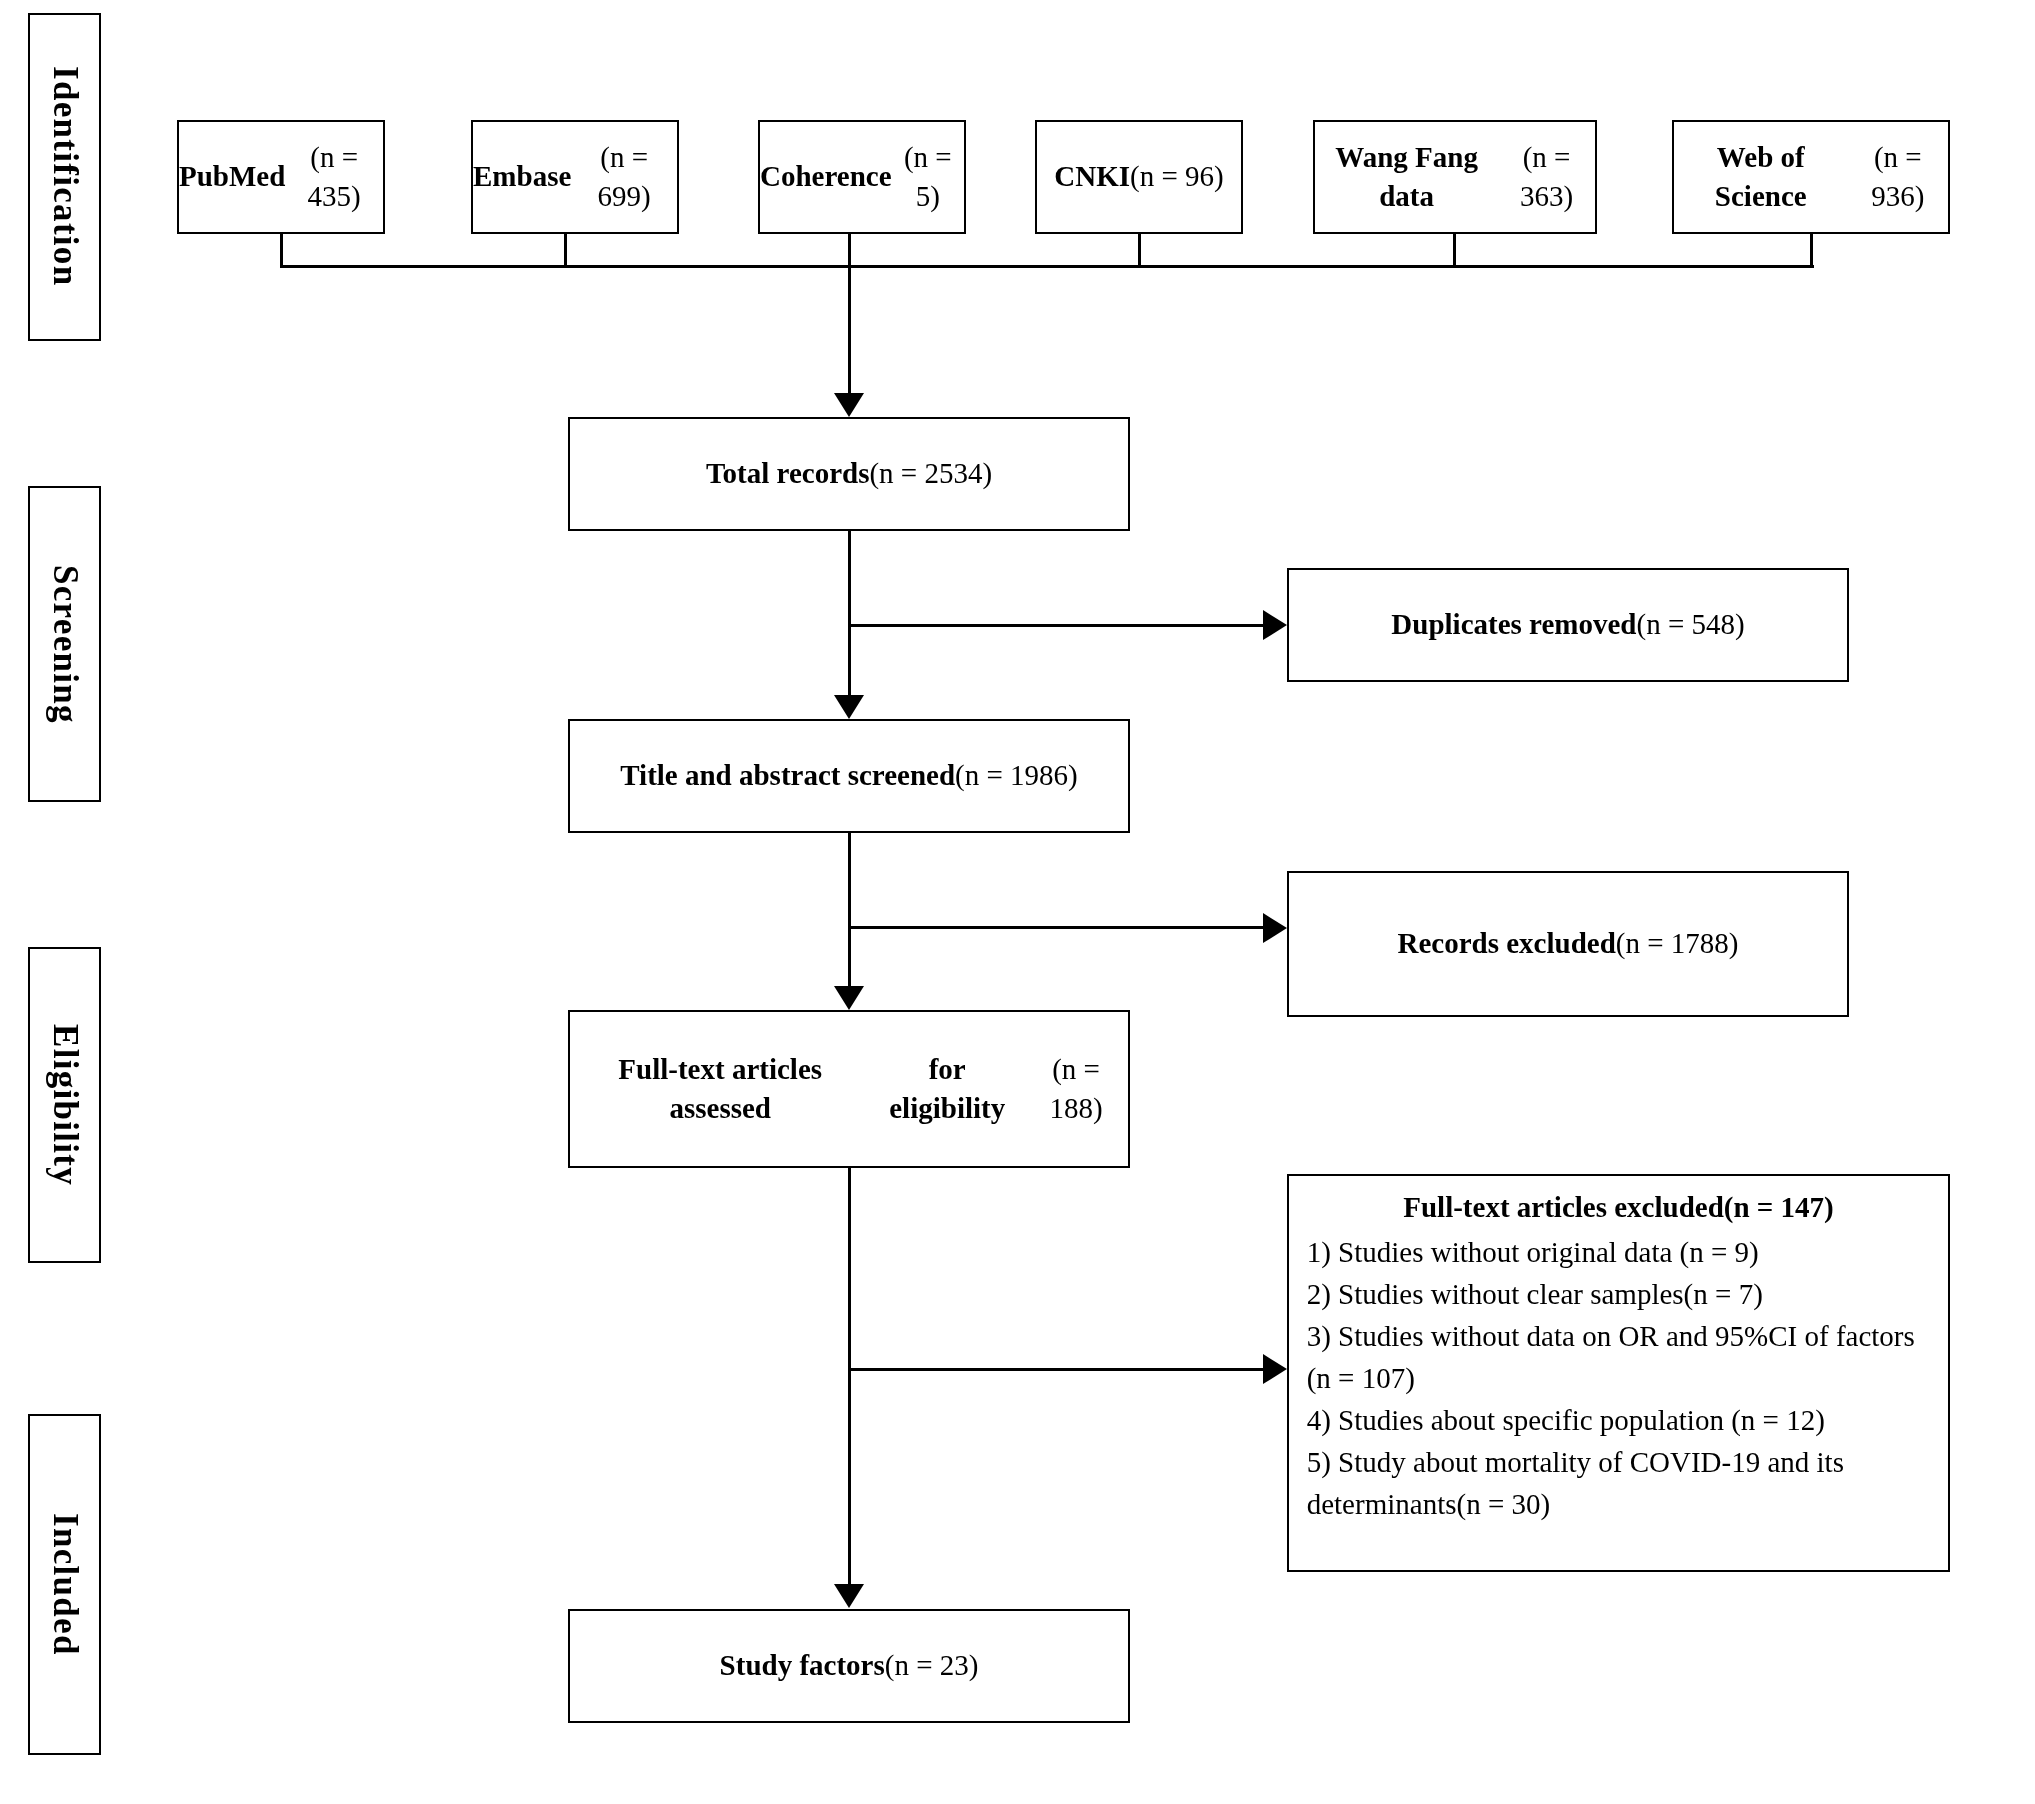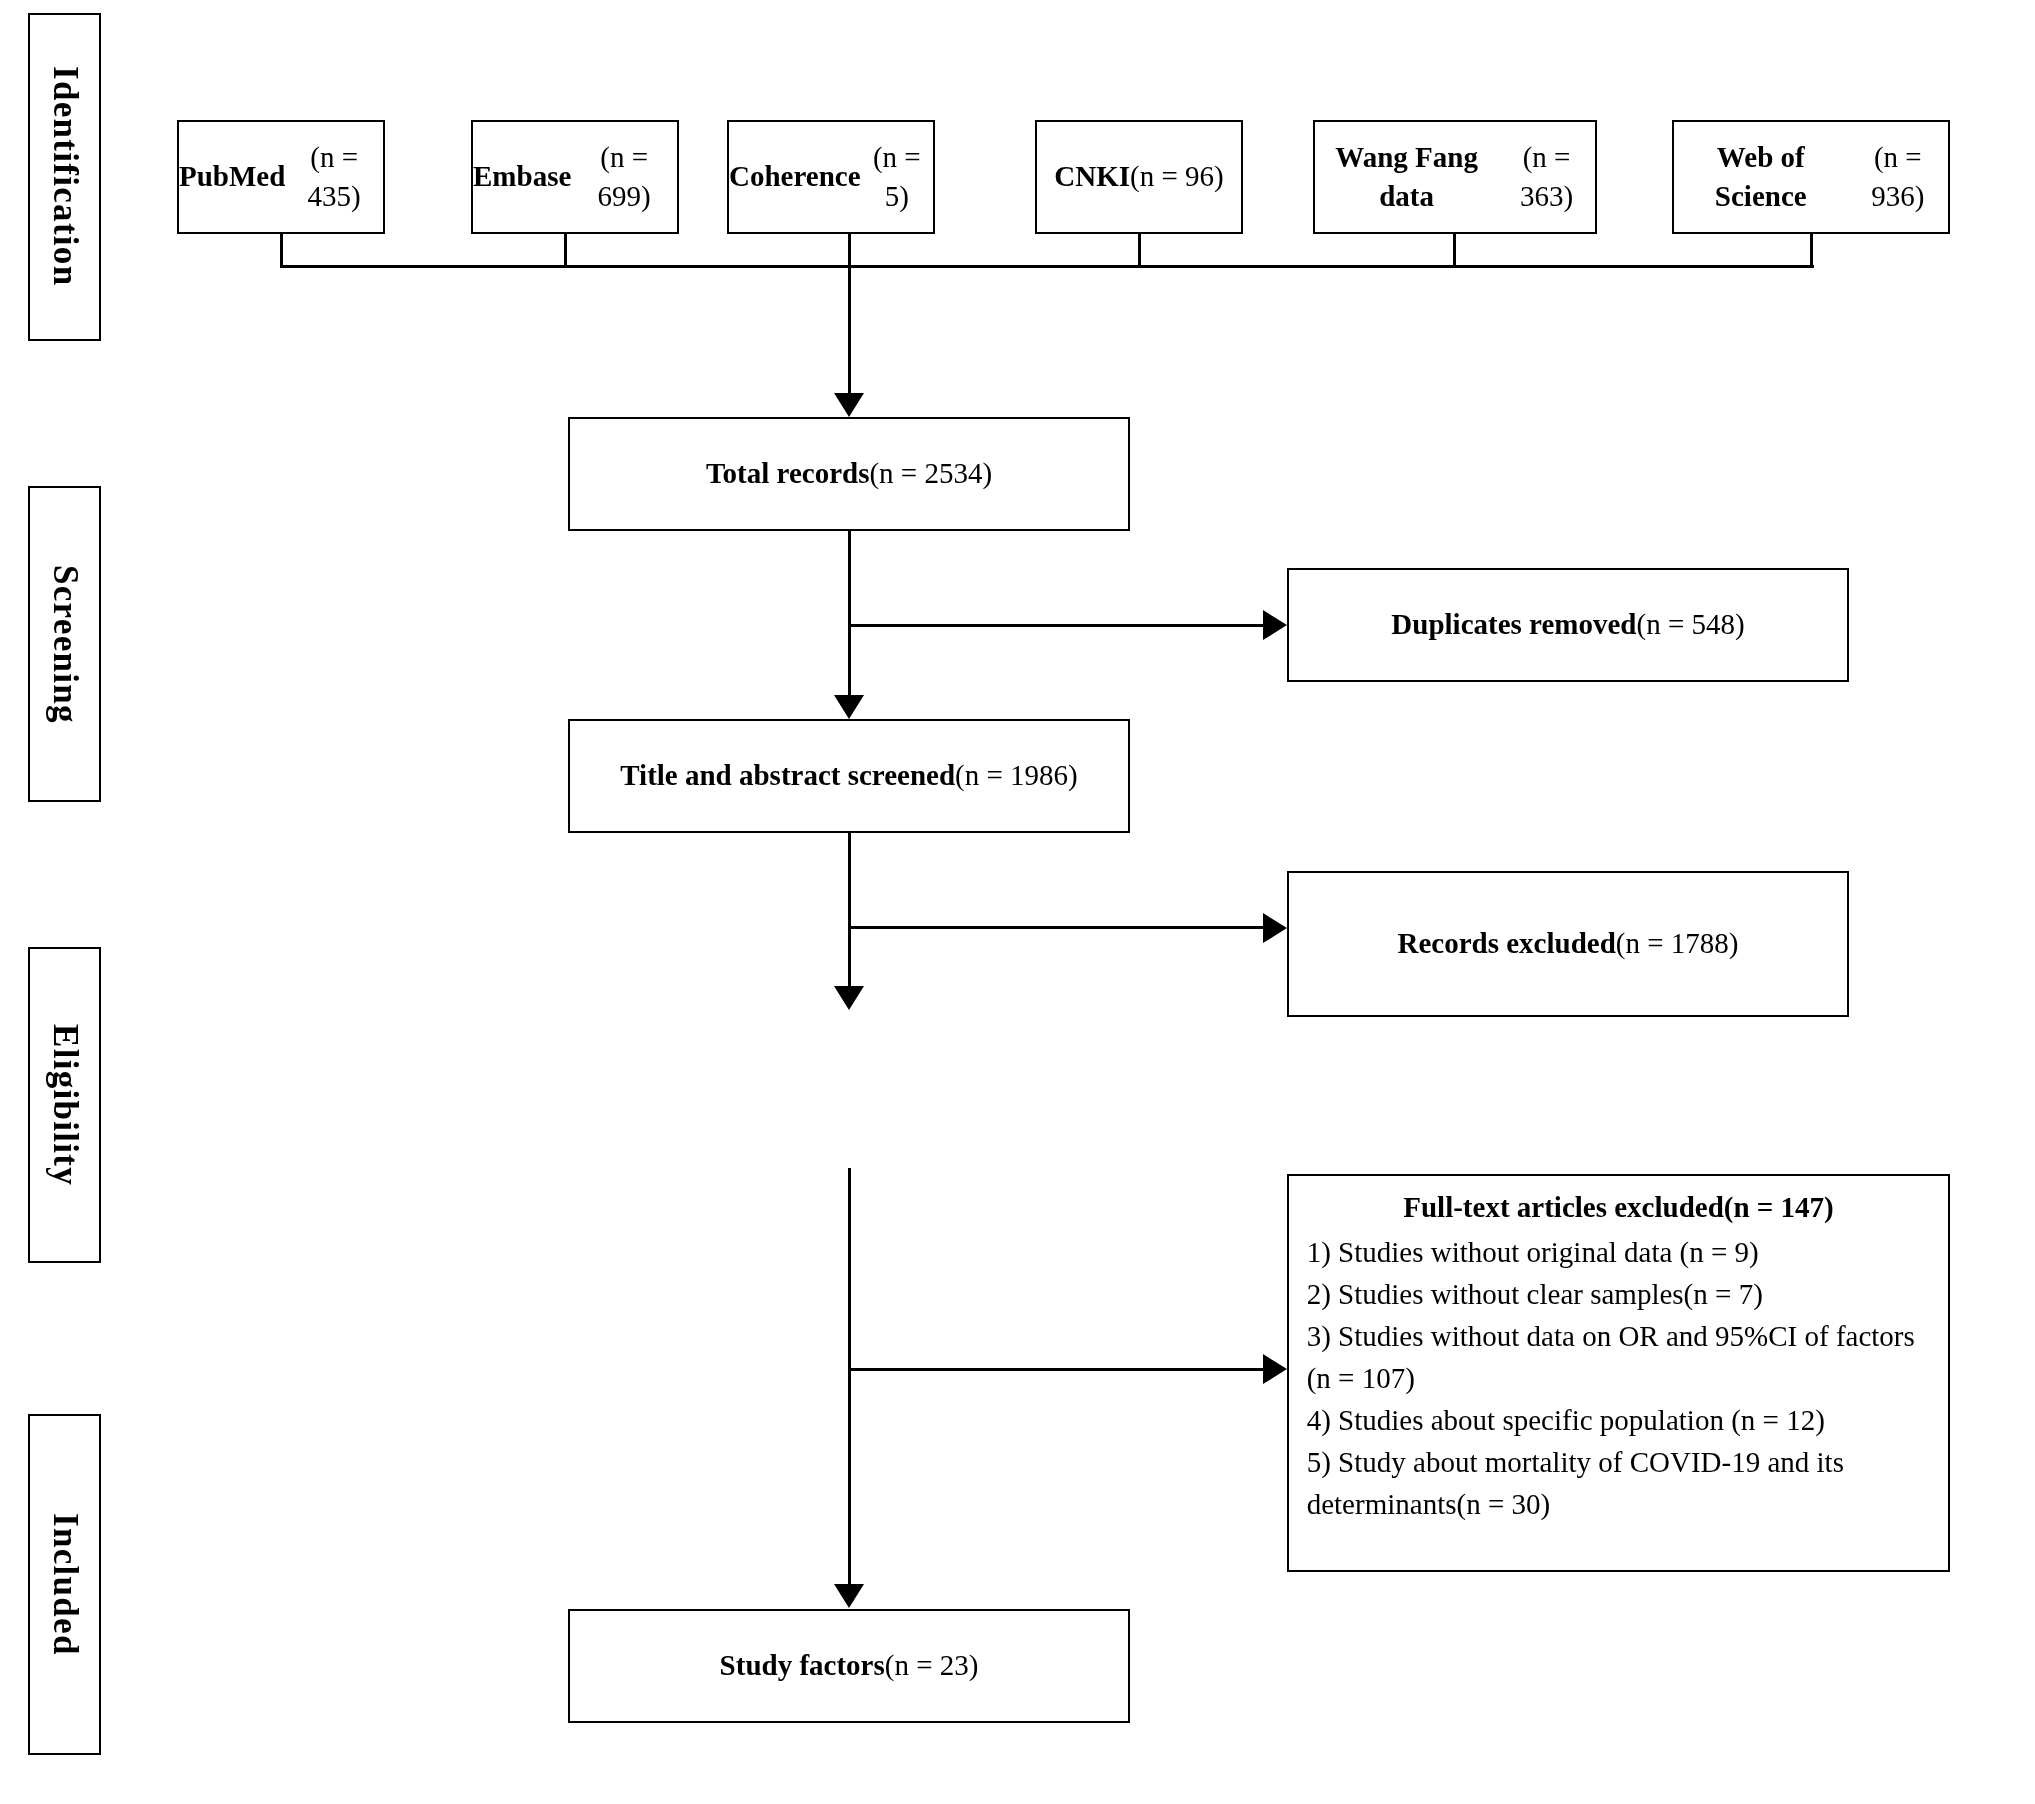--- a/index.html
+++ b/index.html
@@ -88,21 +88,21 @@
   <div class="stage" style="left:28px; top:1414px; width:73px; height:341px;">Included</div>
 
   <div class="box" style="left:177px; top:120px; width:208px; height:114px;">
     <div class="t">PubMed</div>
     <div class="c">(n = 435)</div>
   </div>
   <div class="box" style="left:471px; top:120px; width:208px; height:114px;">
     <div class="t">Embase</div>
     <div class="c">(n = 699)</div>
   </div>
-  <div class="box" style="left:727px; top:120px; width:208px; height:114px;">
+  <div class="box" style="left:758px; top:120px; width:208px; height:114px;">
     <div class="t">Coherence</div>
     <div class="c">(n = 5)</div>
   </div>
   <div class="box" style="left:1035px; top:120px; width:208px; height:114px;">
     <div class="t">CNKI</div>
     <div class="c">(n = 96)</div>
   </div>
   <div class="box" style="left:1313px; top:120px; width:284px; height:114px;">
     <div class="t">Wang Fang data</div>
     <div class="c">(n = 363)</div>
@@ -147,20 +147,25 @@
   <div class="vline" style="left:848px; top:833px; width:3.2px; height:154px;"></div>
   <div class="hline" style="left:848px; top:926px; width:418px; height:3.2px;"></div>
   <div class="arr-right" style="left:1263px; top:913px;"></div>
   <div class="arr-down" style="left:834px; top:986px;"></div>
 
   <div class="box" style="left:1287px; top:871px; width:562px; height:146px;">
     <div class="t">Records excluded</div>
     <div class="c">(n = 1788)</div>
   </div>
 
+  <div class="box" style="left:568px; top:1010px; width:562px; height:158px;">
+    <div class="t">Full-text articles assessed</div>
+    <div class="t">for eligibility</div>
+    <div class="c">(n = 188)</div>
+  </div>
 
   <div class="vline" style="left:848px; top:1168px; width:3.2px; height:418px;"></div>
   <div class="hline" style="left:848px; top:1368px; width:418px; height:3.2px;"></div>
   <div class="arr-right" style="left:1263px; top:1354px;"></div>
   <div class="arr-down" style="left:834px; top:1584px;"></div>
 
   <div class="bigbox" style="left:1287px; top:1174px; width:663px; height:398px;">
     <div class="title">Full-text articles excluded(n = 147)</div>
     <div class="item">1) Studies without original data (n = 9)</div>
     <div class="item">2) Studies without clear samples(n = 7)</div>

